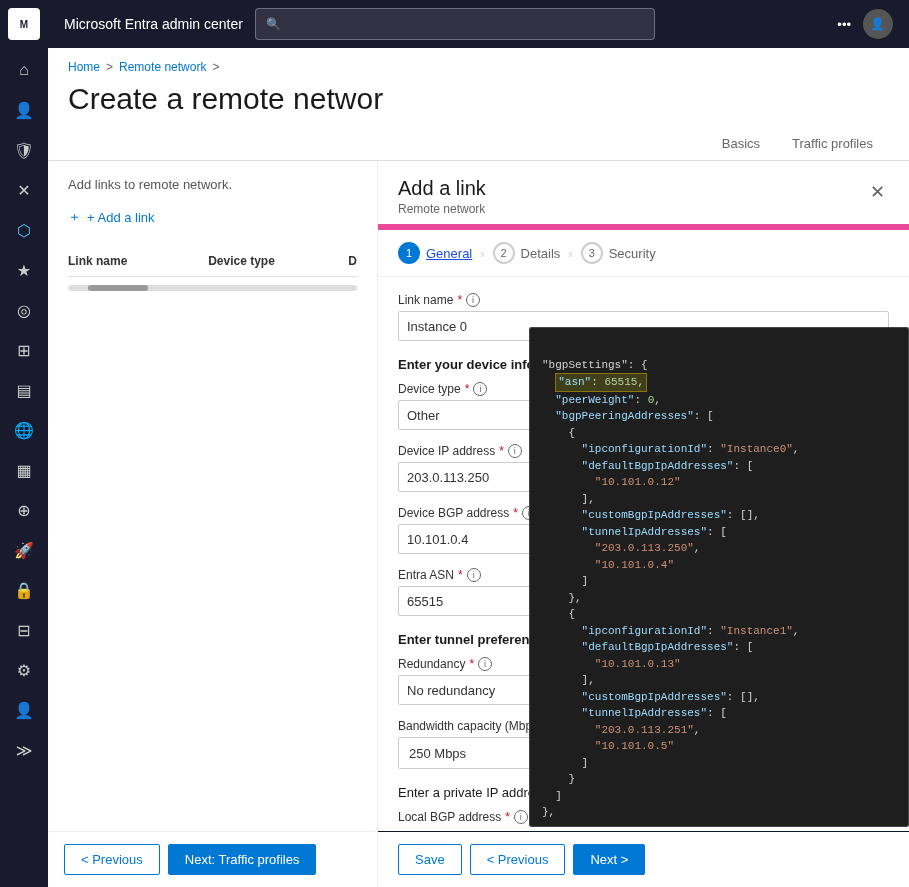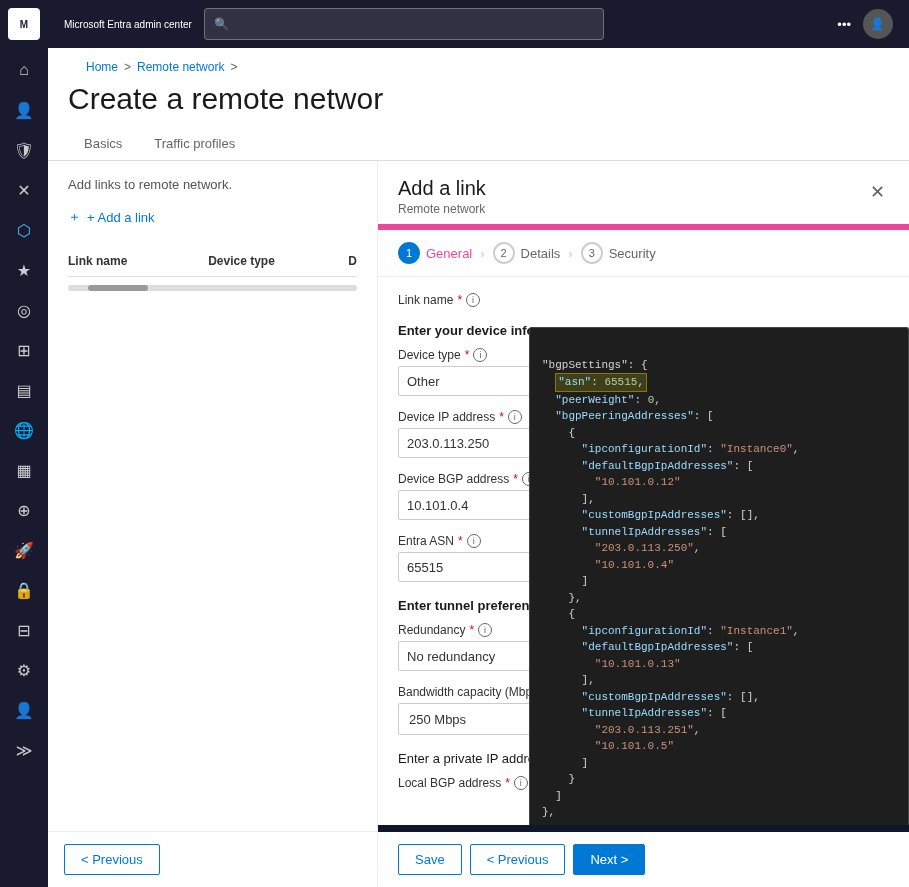--- a/index.html
+++ b/index.html
@@ -47,21 +47,21 @@
       background: #1a1a2e;
       height: 48px;
       display: flex;
       align-items: center;
       padding: 0 16px;
       gap: 12px;
       flex-shrink: 0;
     }
     .topbar-title {
       color: white;
-      font-size: 10px;
+      font-size: 14px;
       font-weight: 500;
       white-space: nowrap;
     }
     .search-bar {
       flex: 1;
       max-width: 400px;
       height: 32px;
       background: rgba(255,255,255,0.1);
       border: 1px solid rgba(255,255,255,0.3);
       border-radius: 4px;
@@ -97,38 +97,38 @@
     }
 
     
     .breadcrumb {
       padding: 12px 20px 4px;
       display: flex;
       align-items: flex-end;
       gap: 6px;
       font-size: 12px;
       color: #0078d4;
-      margin-left: 18px;
     }
     .breadcrumb-sep { color: #666; }
 
     
     .page-title {
       font-size: 30px;
       font-weight: 400;
       padding: 4px 20px 12px;
       color: #1a1a1a;
     }
 
     
     .tabs {
       display: flex;
       border-bottom: 1px solid #ddd;
       padding: 0 20px;
       gap: 0;
+      justify-content: flex-end;
     }
     .tab {
       padding: 8px 16px;
       cursor: pointer;
       font-size: 13px;
       color: #666;
       border-bottom: 2px solid transparent;
       margin-bottom: -1px;
     }
     .tab.active {
@@ -283,21 +283,21 @@
       border-radius: 50%;
       border: 2px solid #ccc;
       display: flex; align-items: center; justify-content: center;
       font-size: 11px;
     }
     .wizard-step.active .step-number {
       background: #0078d4;
       border-color: #0078d4;
       color: white;
     }
-    .wizard-step.active .step-label { color: #ec4899; font-weight: 500; }
+    .wizard-step.active .step-label { color: #1d4ed8; font-weight: 500; text-decoration: underline; }
     .step-separator { color: #ccc; }
 
     
     .dialog-body {
       flex: 1;
       overflow-y: auto;
       padding: 16px 20px;
       position: relative;
     }
 
@@ -377,21 +377,21 @@
       position: absolute;
       top: 0; left: 0;
       width: 100%; height: 100%;
       pointer-events: none;
       z-index: 11;
     }
 
     
     .dialog-footer {
       padding: 12px 20px;
-      border-top: 7px solid #0f172a;
+      border-top: 1px solid #0f172a;
       display: flex;
       gap: 8px;
       flex-shrink: 0;
     }
 
     
     .bandwidth-select-wrapper {
       position: relative;
     }
     .bandwidth-select {
@@ -491,20 +491,21 @@
             <span>D</span>
           </div>
           <div class="scroll-container">
             <div class="scroll-bar">
               <div class="scroll-thumb"></div>
             </div>
           </div>
         </div>
         <div class="left-footer">
           <button class="btn-secondary">&lt; Previous</button>
+          <button class="btn-primary">Next: Traffic profiles</button>
         </div>
       </div>
 
       <div class="right-panel">
 
         <div class="dialog-header">
           <div>
             <div class="dialog-title">Add a link</div>
             <div class="dialog-subtitle">Remote network</div>
           </div>
@@ -529,20 +530,21 @@
         </div>
 
         <div class="dialog-body">
 
           <div class="form-group">
             <div class="form-label">
               <span>Link name</span>
               <span class="required">*</span>
               <div class="info-icon">i</div>
             </div>
+            <input class="form-input" type="text" value="Instance 0" style="">
           </div>
 
           <div class="section-title">Enter your device info</div>
 
           <div class="form-group">
             <div class="form-label">
               <span>Device type</span>
               <span class="required">*</span>
               <div class="info-icon">i</div>
             </div>

